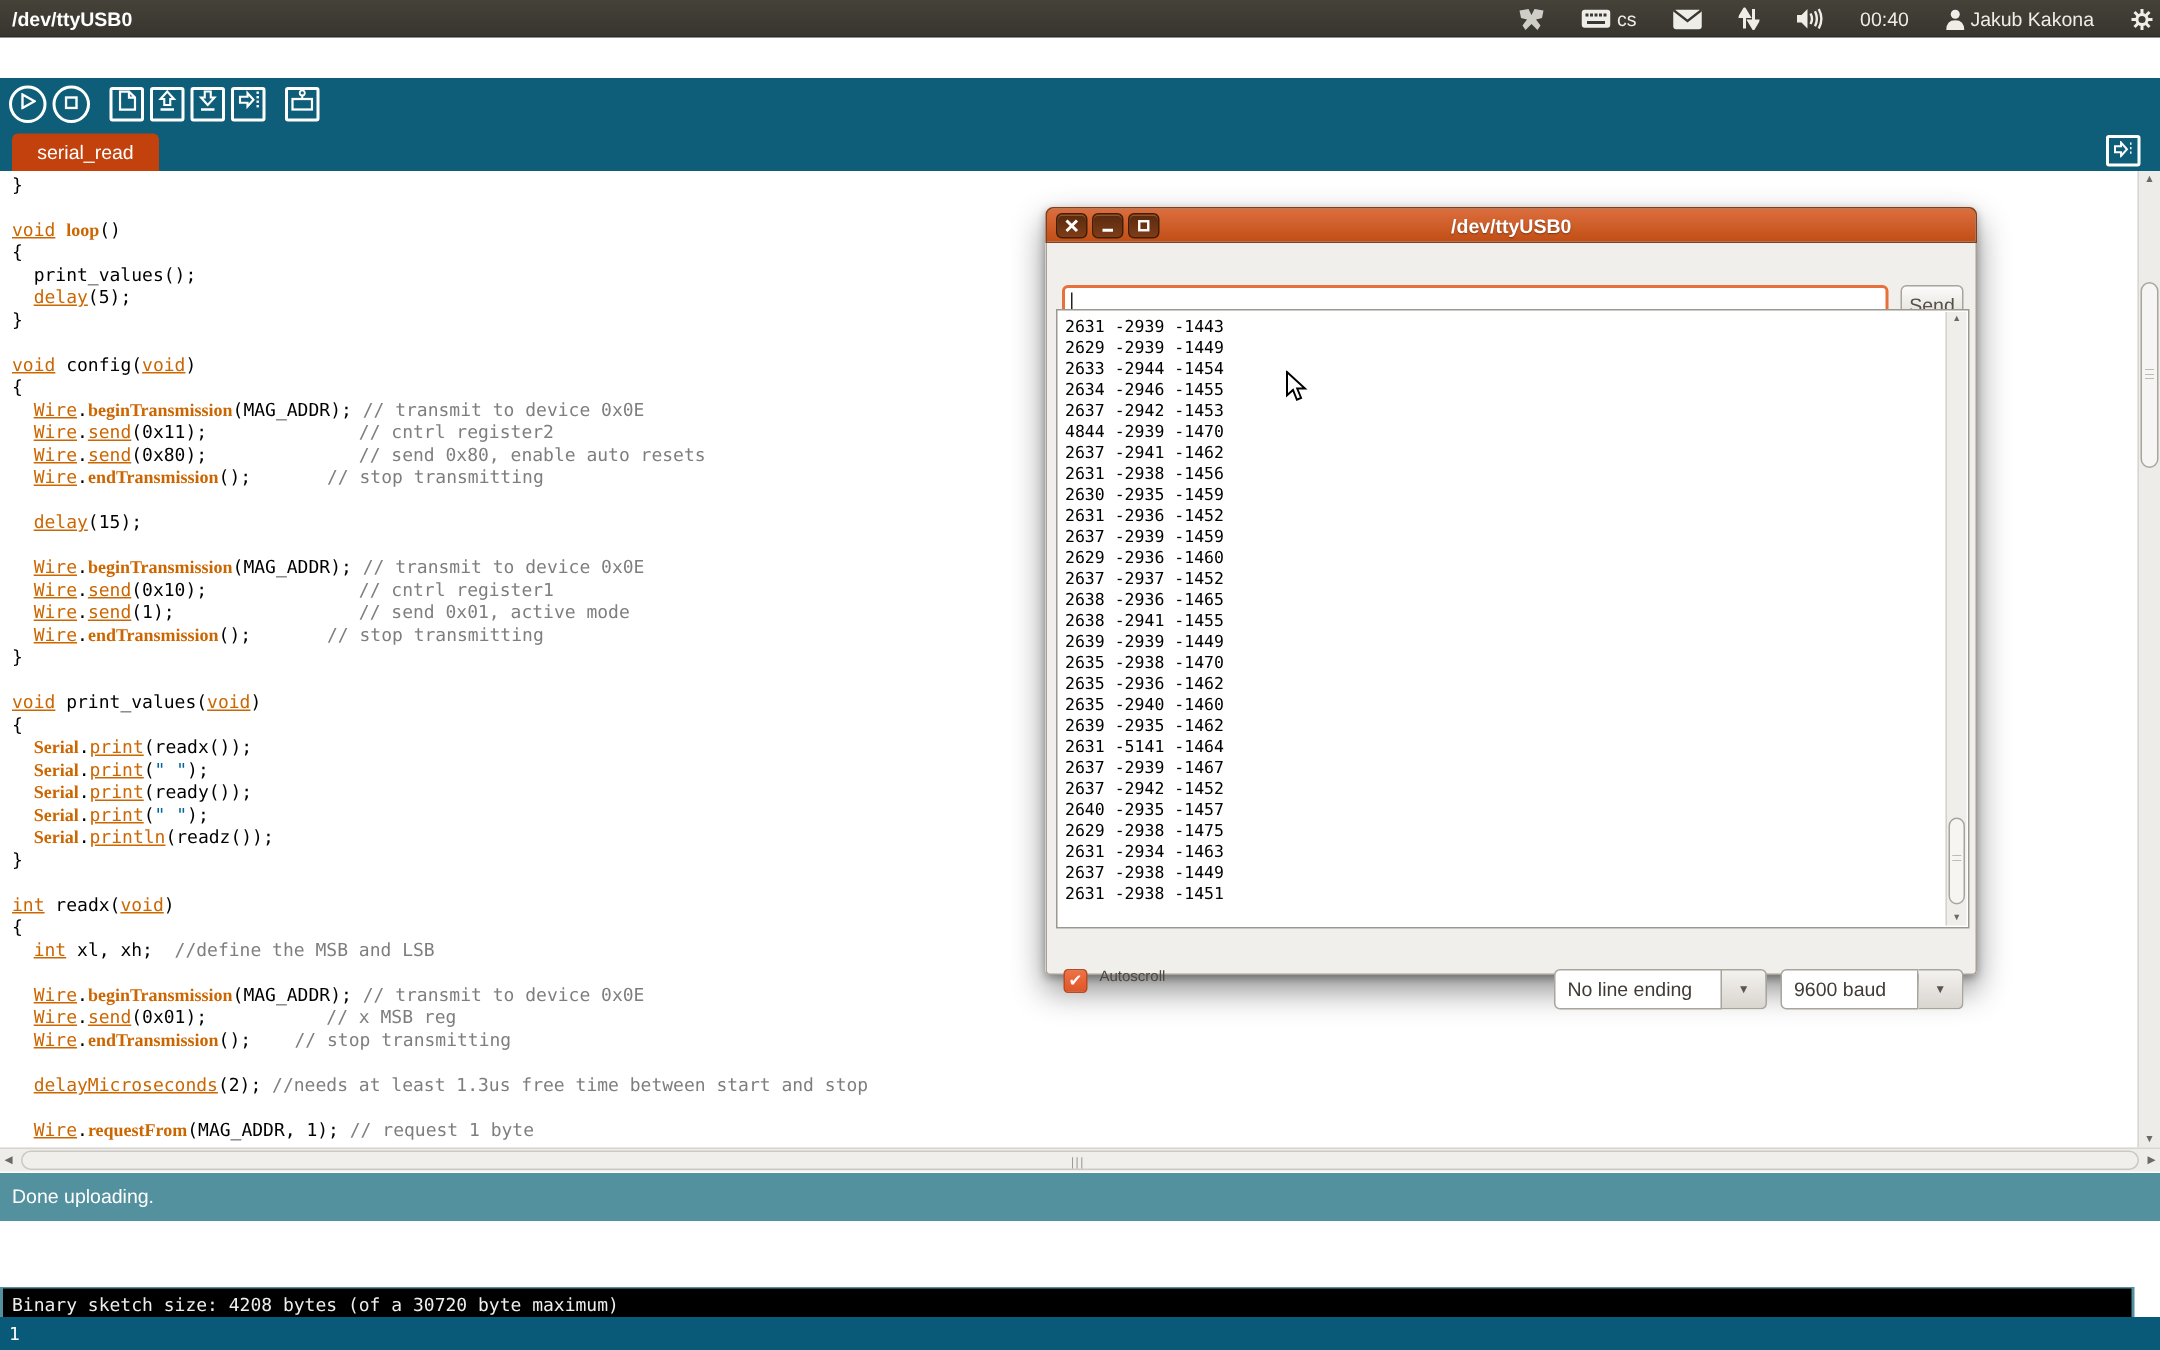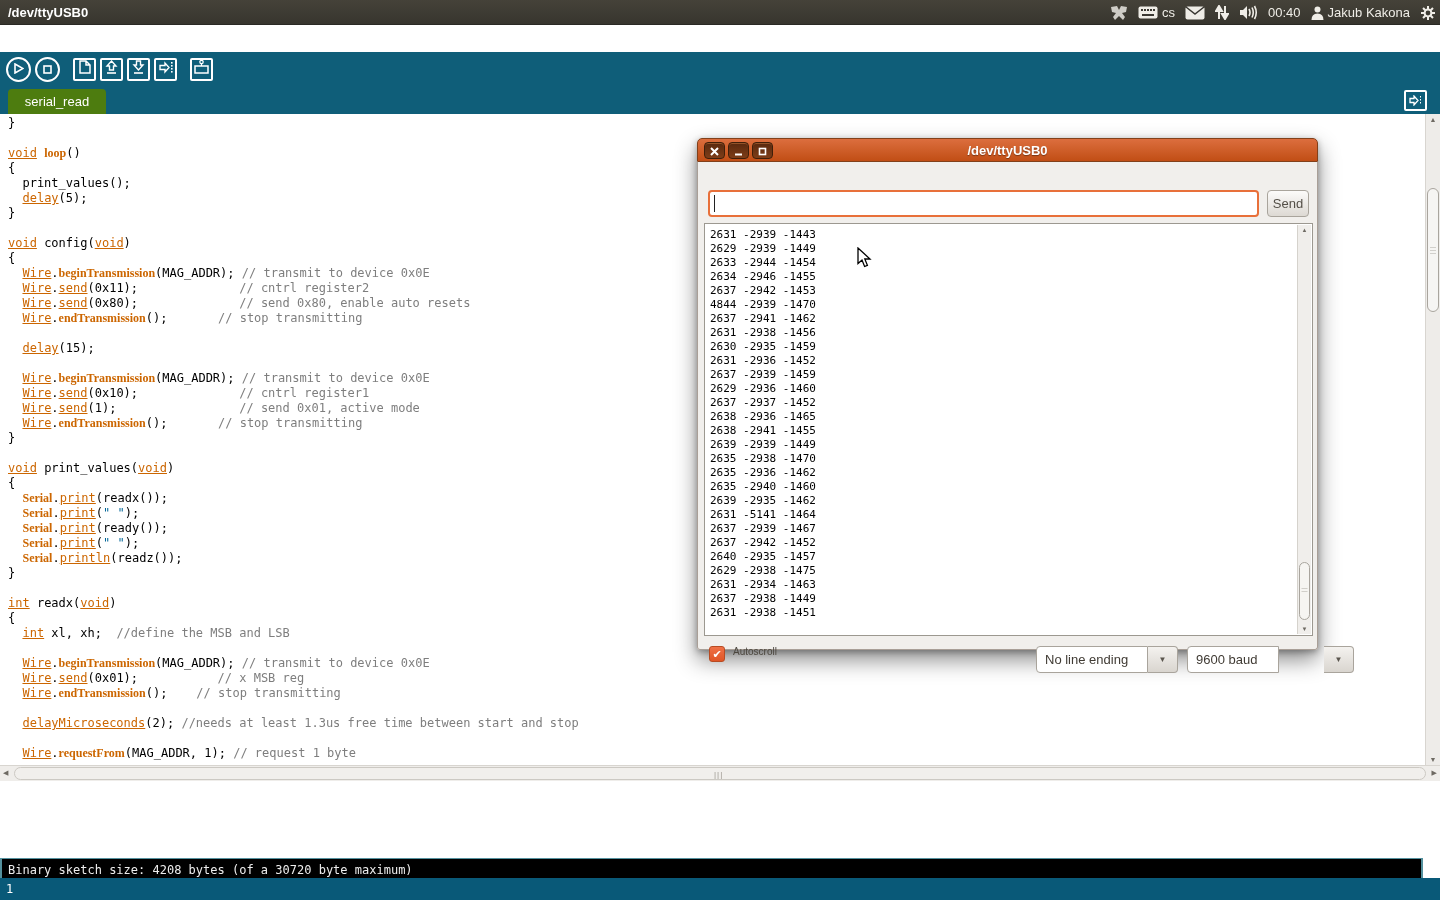--- a/index.html
+++ b/index.html
@@ -6,21 +6,21 @@
   html,body { width:1440px; height:900px; overflow:hidden; background:#fff;
               font-family:"Liberation Sans", sans-serif; }
   #root { position:relative; width:1440px; height:900px; background:#fff; }
 
   
   .top-panel { position:absolute; left:0; top:0; width:1440px; height:25px;
     background:linear-gradient(#454239,#37352e); border-bottom:1px solid #2a2924; }
   .win-title { position:absolute; left:8px; top:0; line-height:25px; color:#fff;
     font-weight:bold; font-size:13px; }
   .tray { position:absolute; right:4px; top:0; height:25px; display:flex;
-    align-items:flex-end; gap:10px; color:#efede7; font-size:13px; }
+    align-items:flex-end; gap:24px; color:#efede7; font-size:13px; }
   .tray svg { display:block; }
   .tray-item { display:flex; align-items:center; gap:4px; height:25px; }
 
   
   .menu-bar { position:absolute; left:0; top:25px; width:1440px; height:27px;
     background:#3a3832; display:flex; align-items:center; padding-left:8px; }
   .menu-item { color:#e8e6e0; font-size:13px; padding:0 14px 0 4px; margin-right:8px; height:27px;
     line-height:27px; }
 
   
@@ -29,21 +29,21 @@
   .tb-btn { width:24px; height:24px; margin-right:4px; display:flex;
     align-items:center; justify-content:center; }
   .tb-round { border:2px solid #fff; border-radius:50%; width:25px; height:25px; }
   .tb-square { border:2px solid #fff; border-radius:2px; width:23px; height:23px; }
   .tb-gap { width:9px; }
 
   
   .tab-bar { position:absolute; left:0; top:86px; width:1440px; height:28px;
     background:#0f5e79; }
   .tab-active { position:absolute; left:8px; top:3px; width:98px; height:25px;
-    background:#4d7c0f; border-radius:4px 4px 0 0; color:#fff; font-size:13px;
+    background:#c2410c; border-radius:4px 4px 0 0; color:#fff; font-size:13px;
     text-align:center; line-height:25px; }
   .tab-menu-btn { position:absolute; right:13px; top:4px; width:23px; height:21px;
     border:2px solid #fff; border-radius:2px; display:flex; align-items:center;
     justify-content:center; }
 
   
   .editor { position:absolute; left:0; top:114px; width:1425px; height:651px;
     background:#fff; overflow:hidden; }
   .code { position:absolute; left:8px; top:2px;
     font-family:"DejaVu Sans Mono", monospace; font-size:12px; line-height:15px;
@@ -104,21 +104,21 @@
   .sm-body { position:absolute; left:0; top:24px; width:621px; height:488px;
     background:#f1efec; border:1px solid #a99f97; border-top:none;
     border-radius:0 0 3px 3px; }
   .sm-input { position:absolute; left:10px; top:28px; width:551px; height:27px;
     background:#fff; border:2px solid #e8703a; border-radius:4px; font-size:13px;
     padding:0 6px; outline:none; font-family:"Liberation Sans", sans-serif; }
   .sm-caret { position:absolute; left:16px; top:33px; width:1px; height:17px; background:#222; }
   .sm-send { position:absolute; left:569px; top:28px; width:42px; height:27px;
     background:linear-gradient(#fcfbfa,#ddd9d3); border:1px solid #a9a49c;
     border-radius:4px; font-size:13px; color:#544f47; text-align:center; line-height:25px; }
-  .sm-output { position:absolute; left:6px; top:61px; width:609px; height:413px;
+  .sm-output { position:absolute; left:6px; top:44px; width:609px; height:413px;
     background:#fff; border:1px solid #9c9890; }
   .sm-lines { position:absolute; left:5px; top:4px;
     font-family:"DejaVu Sans Mono", monospace; font-size:11px; line-height:14px; color:#000; }
   .serial-line { white-space:pre; height:14px; }
   .sm-vscroll { position:absolute; right:1px; top:1px; bottom:1px; width:14px;
     background:#f0eeeb; border-left:1px solid #d5d2cc; }
   .sm-vscroll .arr-up { position:absolute; top:2px; left:0; width:13px; text-align:center;
     font-size:6px; color:#6e6a63; }
   .sm-vscroll .arr-dn { position:absolute; bottom:2px; left:0; width:13px; text-align:center;
     font-size:6px; color:#6e6a63; }
@@ -130,21 +130,21 @@
     border-radius:3px; color:#fff; font-size:11px; text-align:center; line-height:15px; }
   .sm-check-label { position:absolute; left:35px; top:5px; font-size:10px; color:#4c473f; }
   .dropdown { position:absolute; top:0; height:27px; display:flex;align-items:center; }
   .dd-field { height:27px; background:#fff; border:1px solid #a9a49c;
     border-radius:4px 0 0 4px; font-size:13px; color:#403b34; padding:0 8px;
     line-height:25px; white-space:nowrap; }
   .dd-btn { width:30px; height:27px; background:linear-gradient(#f4f2ef,#d9d5cf);
     border:1px solid #a9a49c; border-left:none; border-radius:0 4px 4px 0;
     text-align:center; line-height:26px; font-size:8px; color:#5a554d; }
   .dd1 { left:338px; top:5px; }
-  .dd2 { left:489px; top:5px;gap:45px; }
+  .dd2 { left:489px; top:5px; }
 
   
   .cursor { position:absolute; left:857px; top:247px; }
 </style>
 </head>
 <body>
 
 <div id="root">
 
   <div class="top-panel">
@@ -289,20 +289,23 @@
   </div>
 
   <div class="hscroll">
     <span class="arr-l">◀</span>
     <div class="hthumb">
       <div class="hgrip">|||</div>
     </div>
     <span class="arr-r">▶</span>
   </div>
 
+  <div class="status-bar">
+    <span>Done uploading.</span>
+  </div>
 
   <div class="console">
     <div class="console-inner">
       <span>Binary sketch size: 4208 bytes (of a 30720 byte maximum)</span>
     </div>
   </div>
 
   <div class="footer-strip">
     <span>1</span>
   </div>

